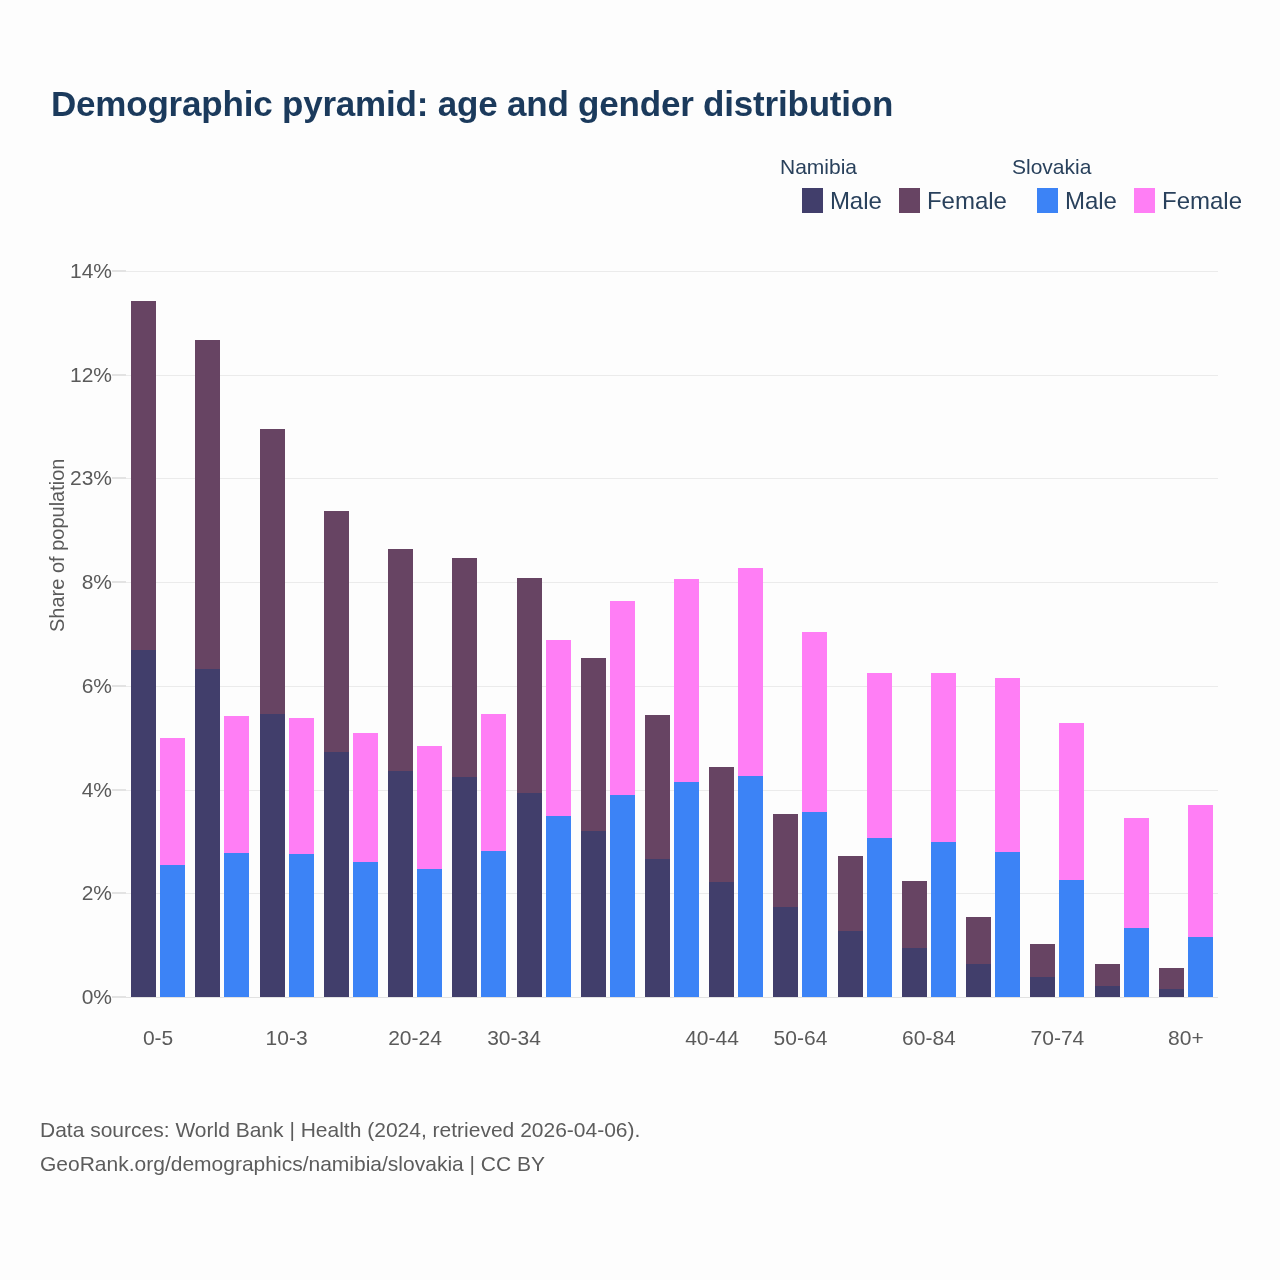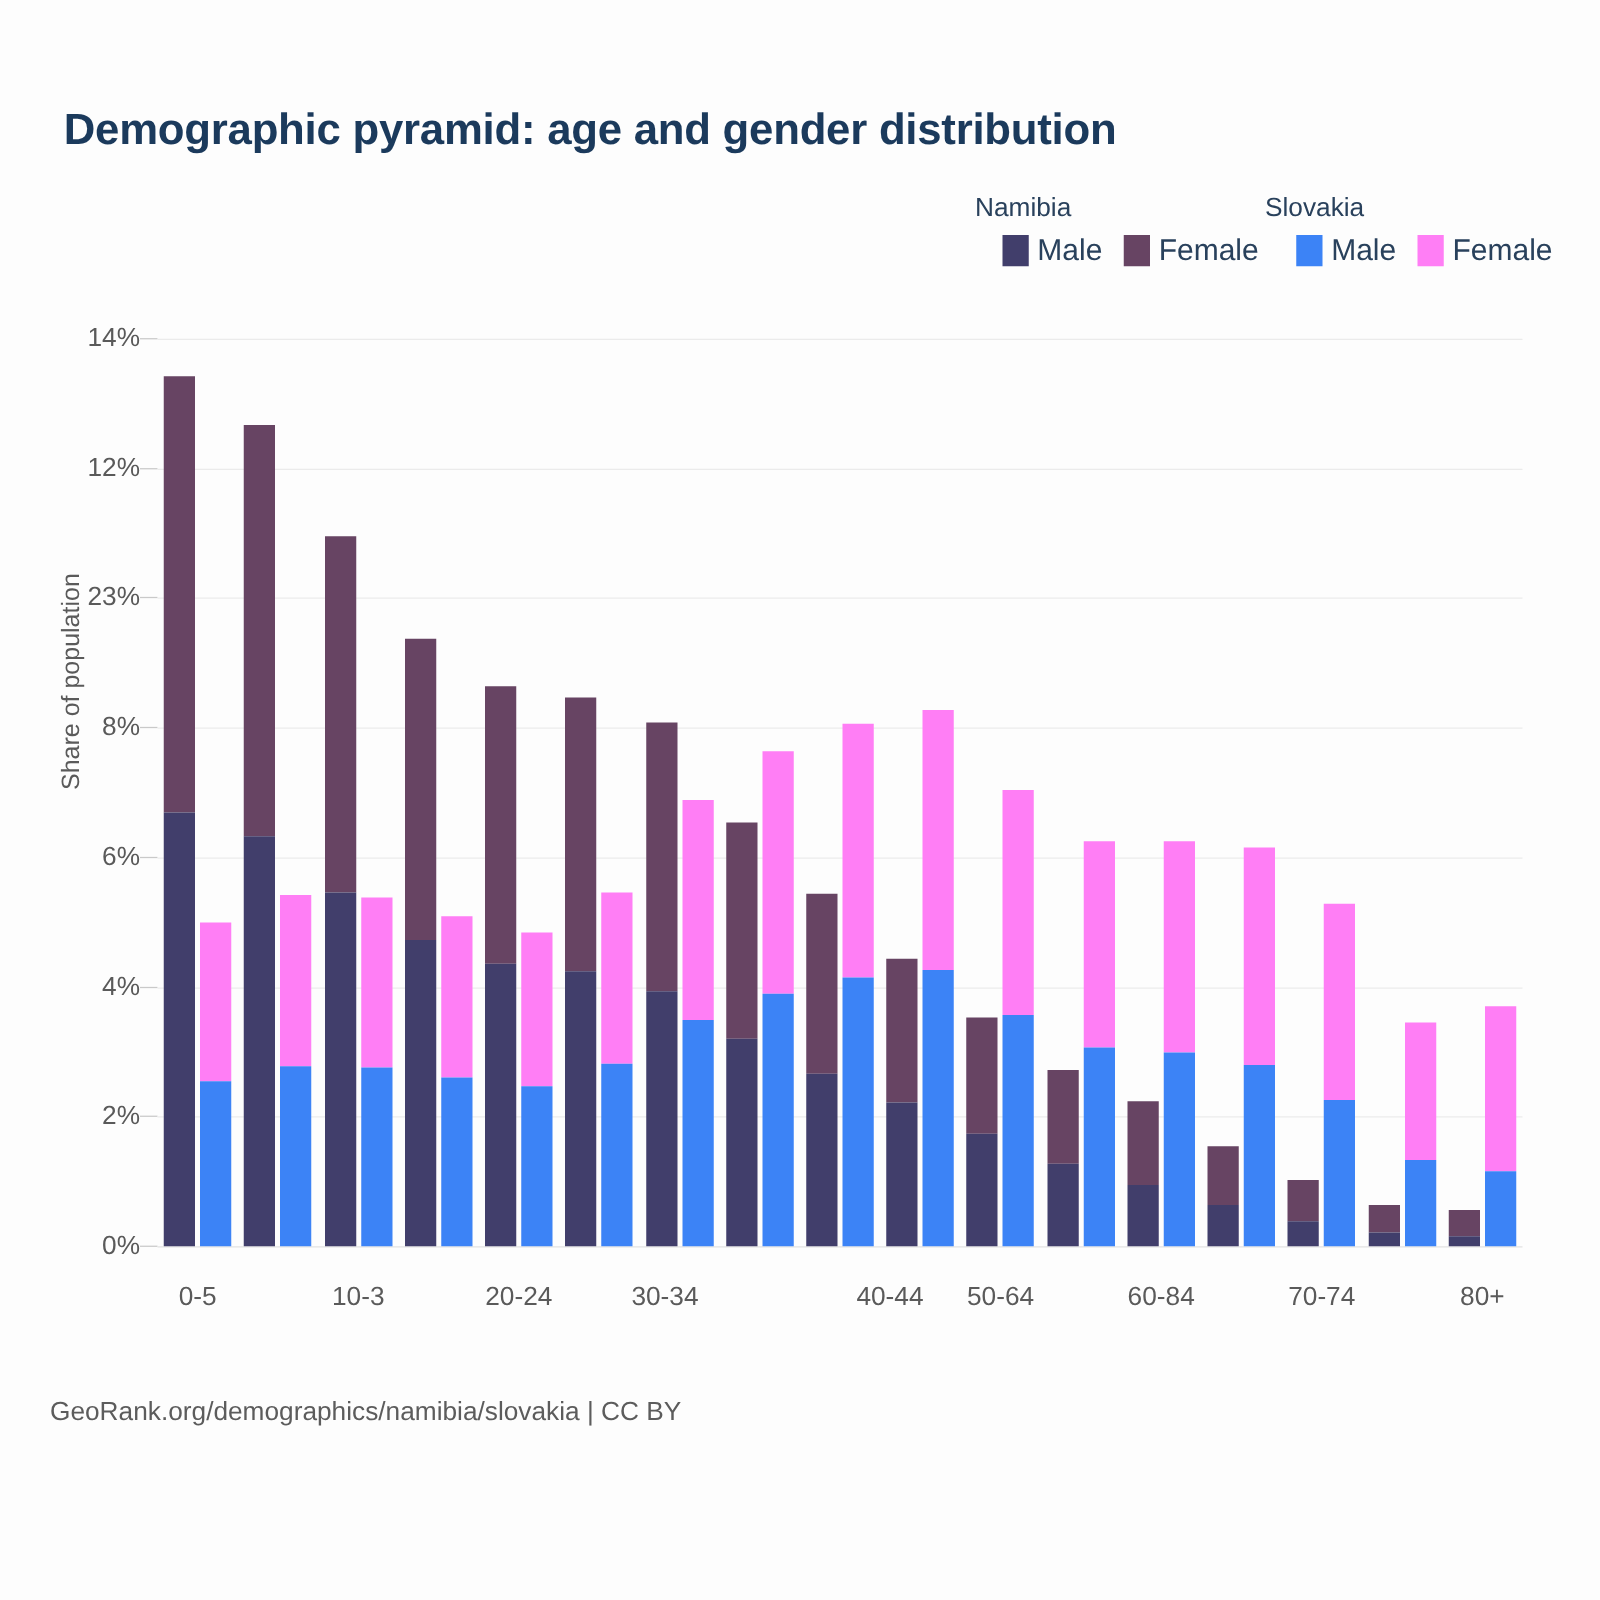--- a/index.html
+++ b/index.html
@@ -338,25 +338,26 @@
           <div class="seg" style="height: 60.1543px; background: rgb(60, 131, 246);"></div>
           <div class="seg" style="height: 131.717px; background: rgb(255, 126, 245);"></div>
         </div>
       </div>
     </div>
 
   <div id="xticks">
       <div class="xtick" style="left: 158.118px;">0-5</div>
       <div class="xtick" style="left: 286.588px;">10-3</div>
       <div class="xtick" style="left: 415.059px;">20-24</div>
-      <div class="xtick" style="left: 532px;">30-34</div>
+      <div class="xtick" style="left: 514px;">30-34</div>
       <div class="xtick" style="left: 712px;">40-44</div>
       <div class="xtick" style="left: 800.471px;">50-64</div>
       <div class="xtick" style="left: 928.941px;">60-84</div>
       <div class="xtick" style="left: 1057.41px;">70-74</div>
       <div class="xtick" style="left: 1185.88px;">80+</div>
     </div>
 
   <div class="footer">
+    <div>Data sources: World Bank | Health (2024, retrieved 2026-04-06).</div>
     <div>GeoRank.org/demographics/namibia/slovakia | CC BY</div>
   </div>
 
 </div>
 
 </body></html>

